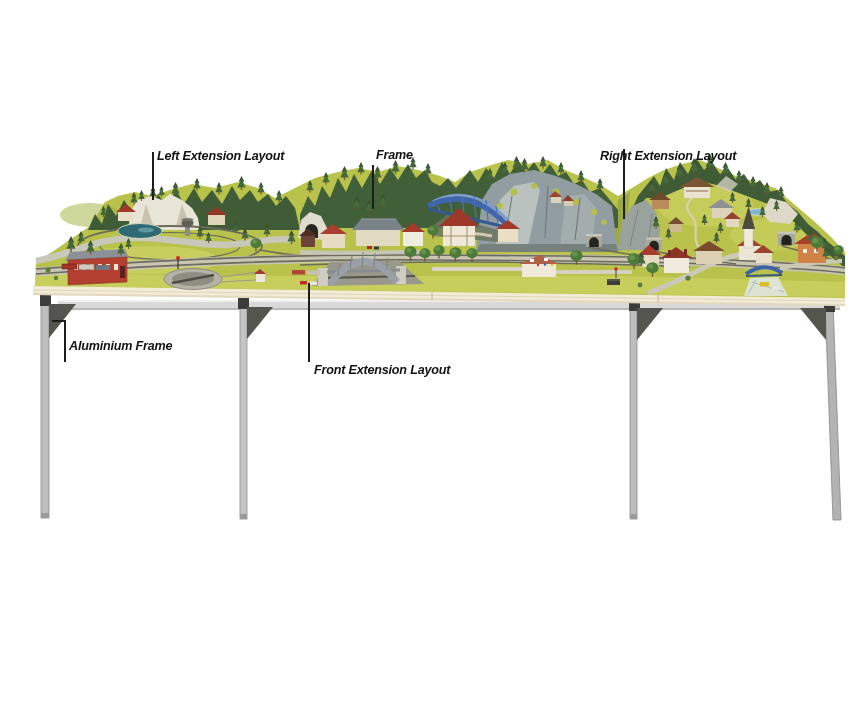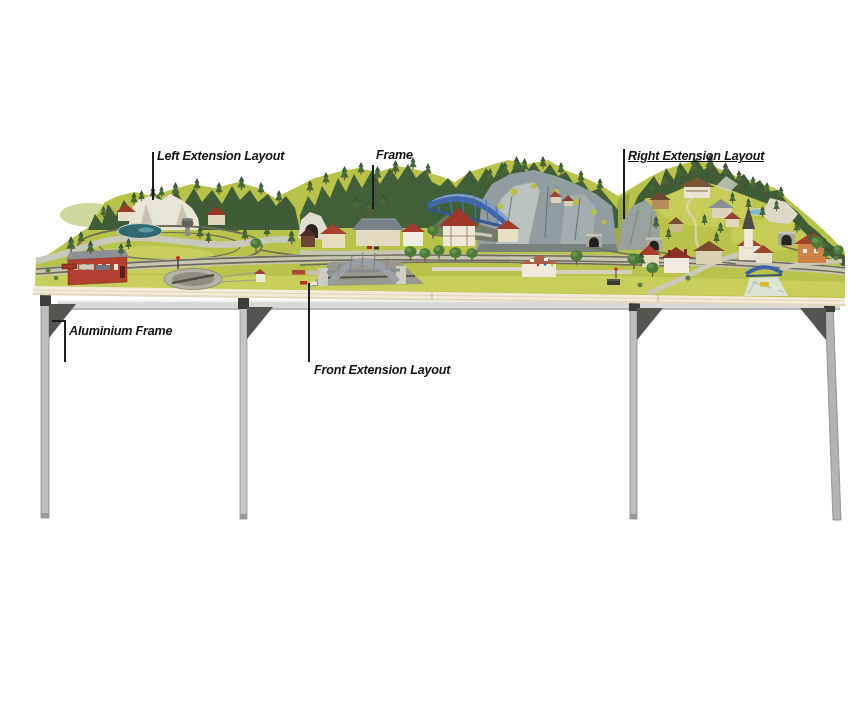--- a/index.html
+++ b/index.html
@@ -452,25 +452,25 @@
   </g>
 </svg>
 
 <div class="lead" style="left:152px;top:152px;height:48px;"></div>
 <div class="lbl" style="left:157px;top:150px;">Left Extension Layout</div>
 
 <div class="lead" style="left:372px;top:165px;height:44px;"></div>
 <div class="lbl" style="left:376px;top:149px;">Frame</div>
 
 <div class="lead" style="left:623px;top:149px;height:70px;"></div>
-<div class="lbl" style="left:628px;top:150px;text-decoration:underline;">Right Extension Layout</div>
+<div class="lbl" style="left:600px;top:150px;">Right Extension Layout</div>
 
 <div class="lead-h" style="left:52px;top:320px;width:13px;"></div>
 <div class="lead" style="left:64px;top:320px;height:42px;"></div>
-<div class="lbl" style="left:69px;top:325px;">Aluminium Frame</div>
+<div class="lbl" style="left:69px;top:340px;">Aluminium Frame</div>
 
 <div class="lead" style="left:308px;top:283px;height:79px;"></div>
 <div class="lbl" style="left:314px;top:364px;">Front Extension Layout</div>
 
 
 <div class="logo">
   <div class="logo-circle">
     <span>IC</span>
   </div>
 </div>

